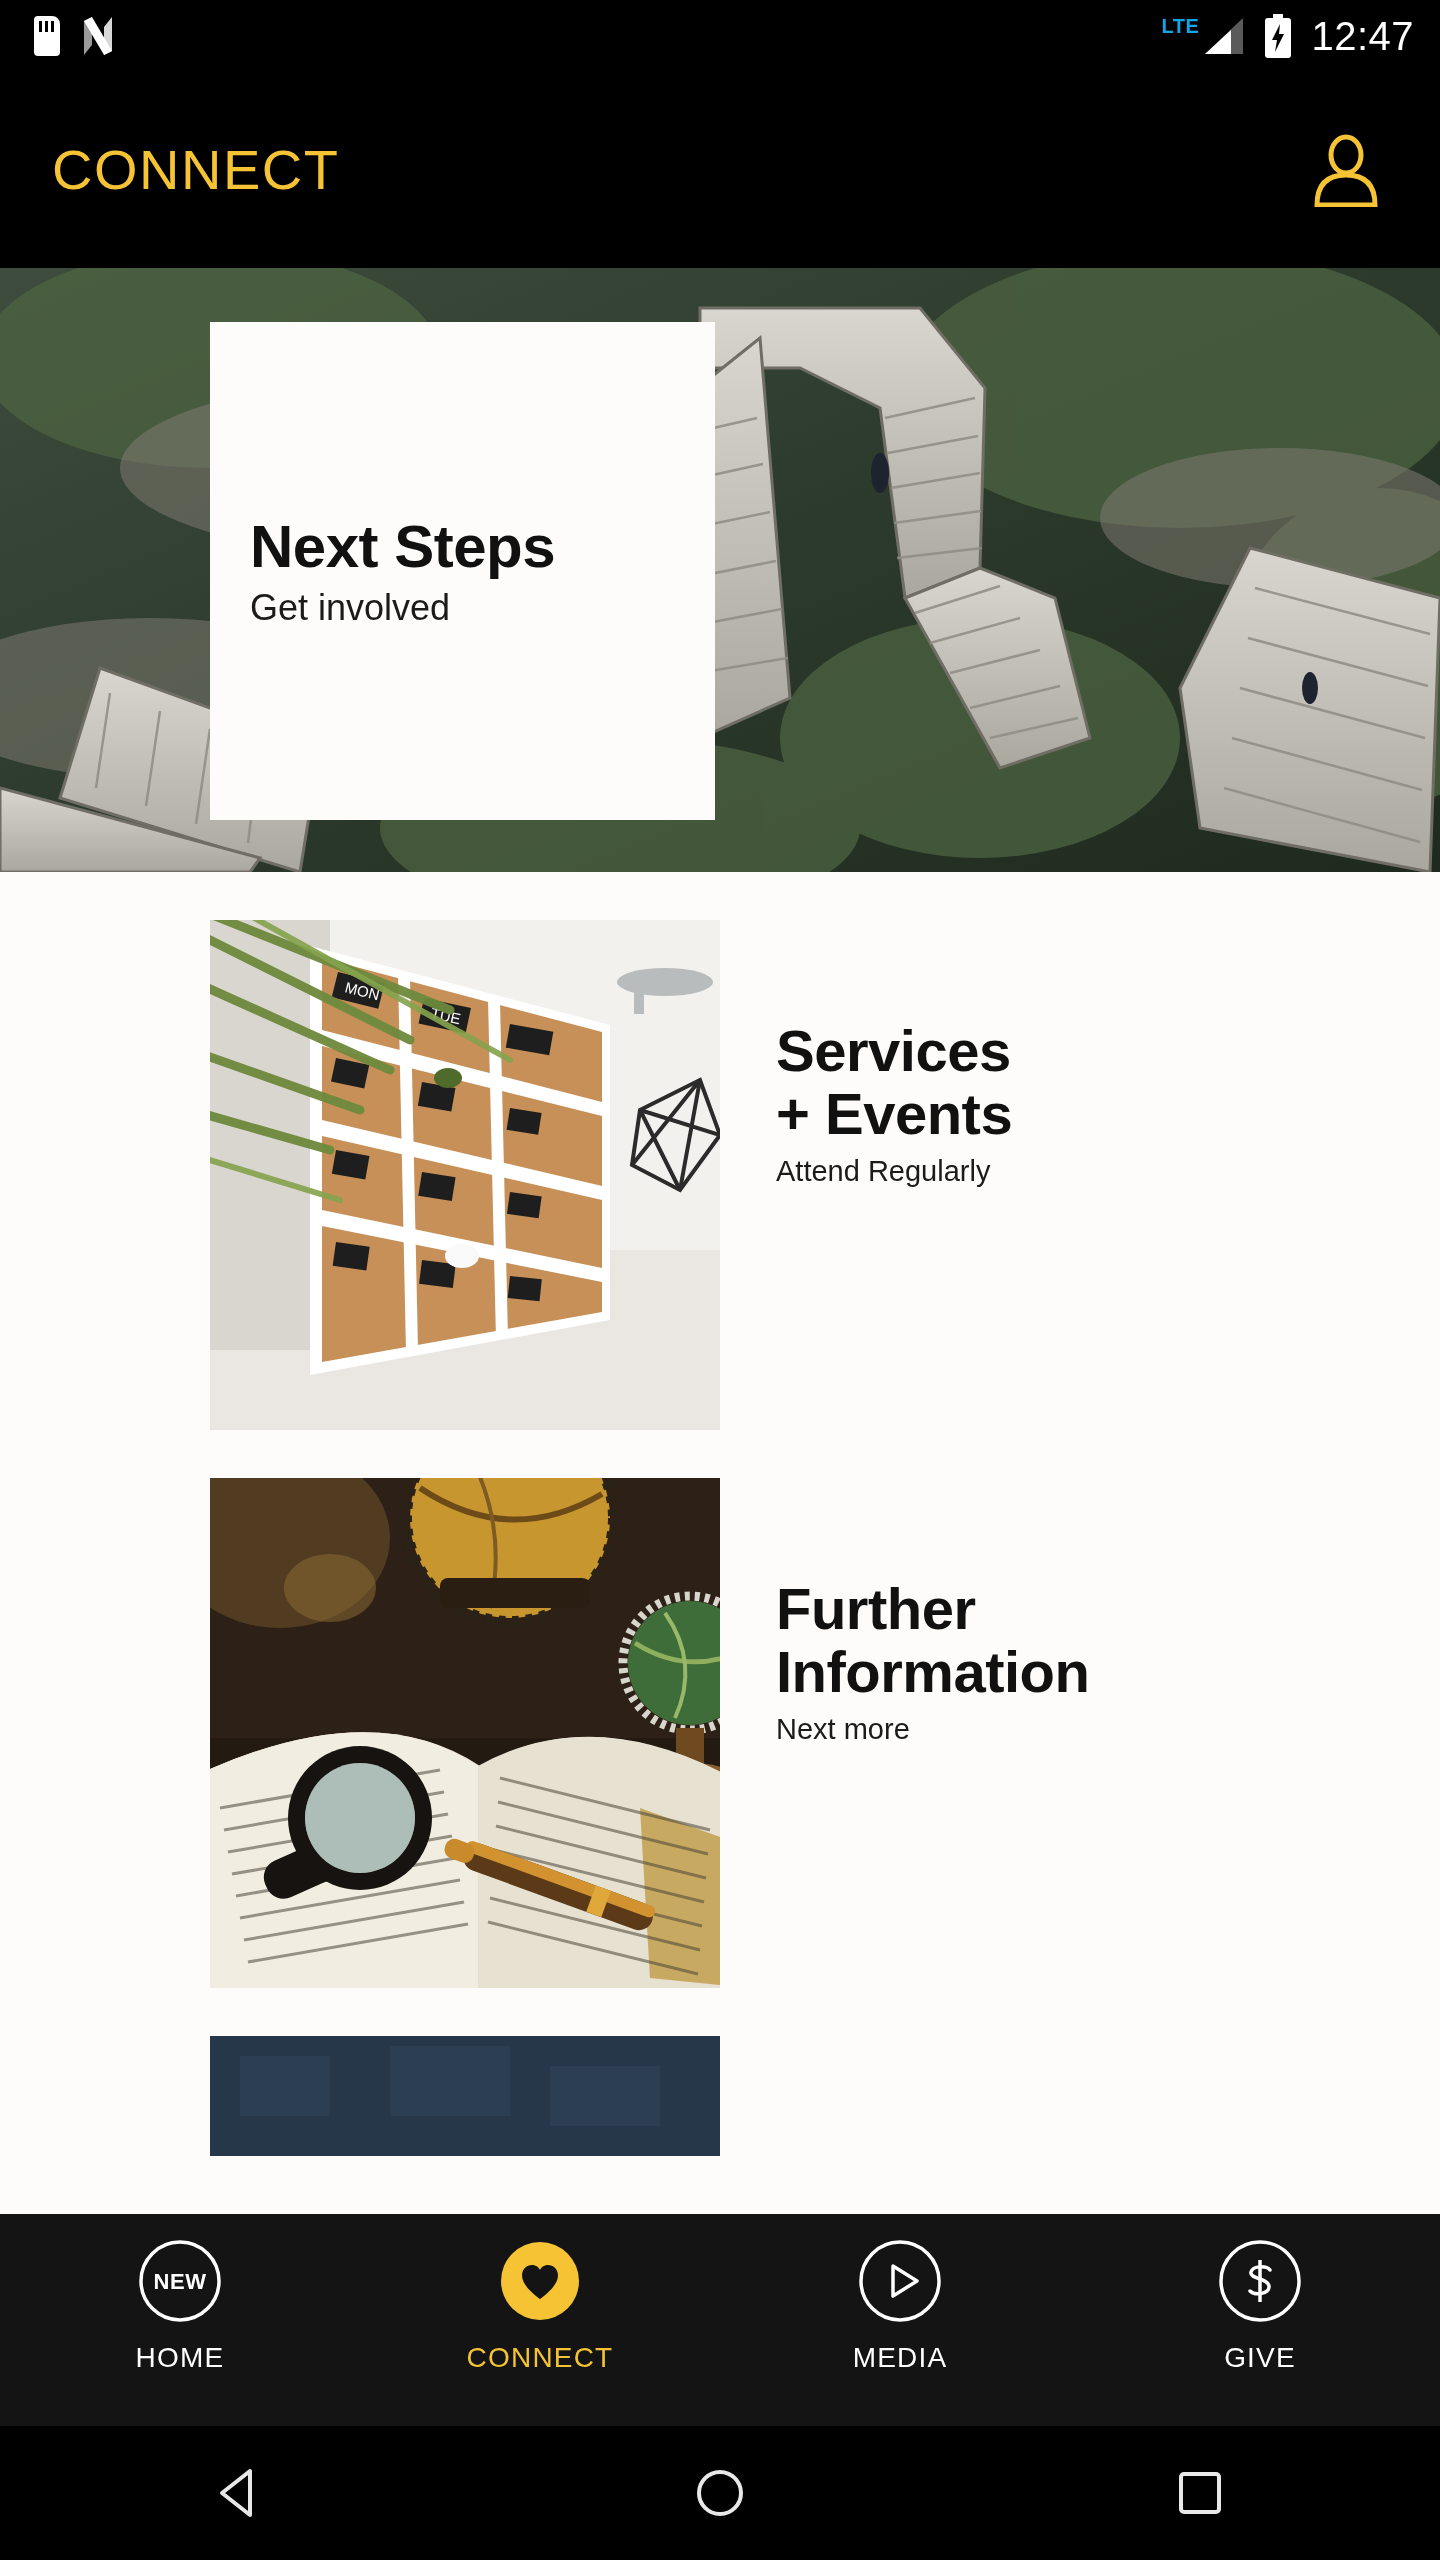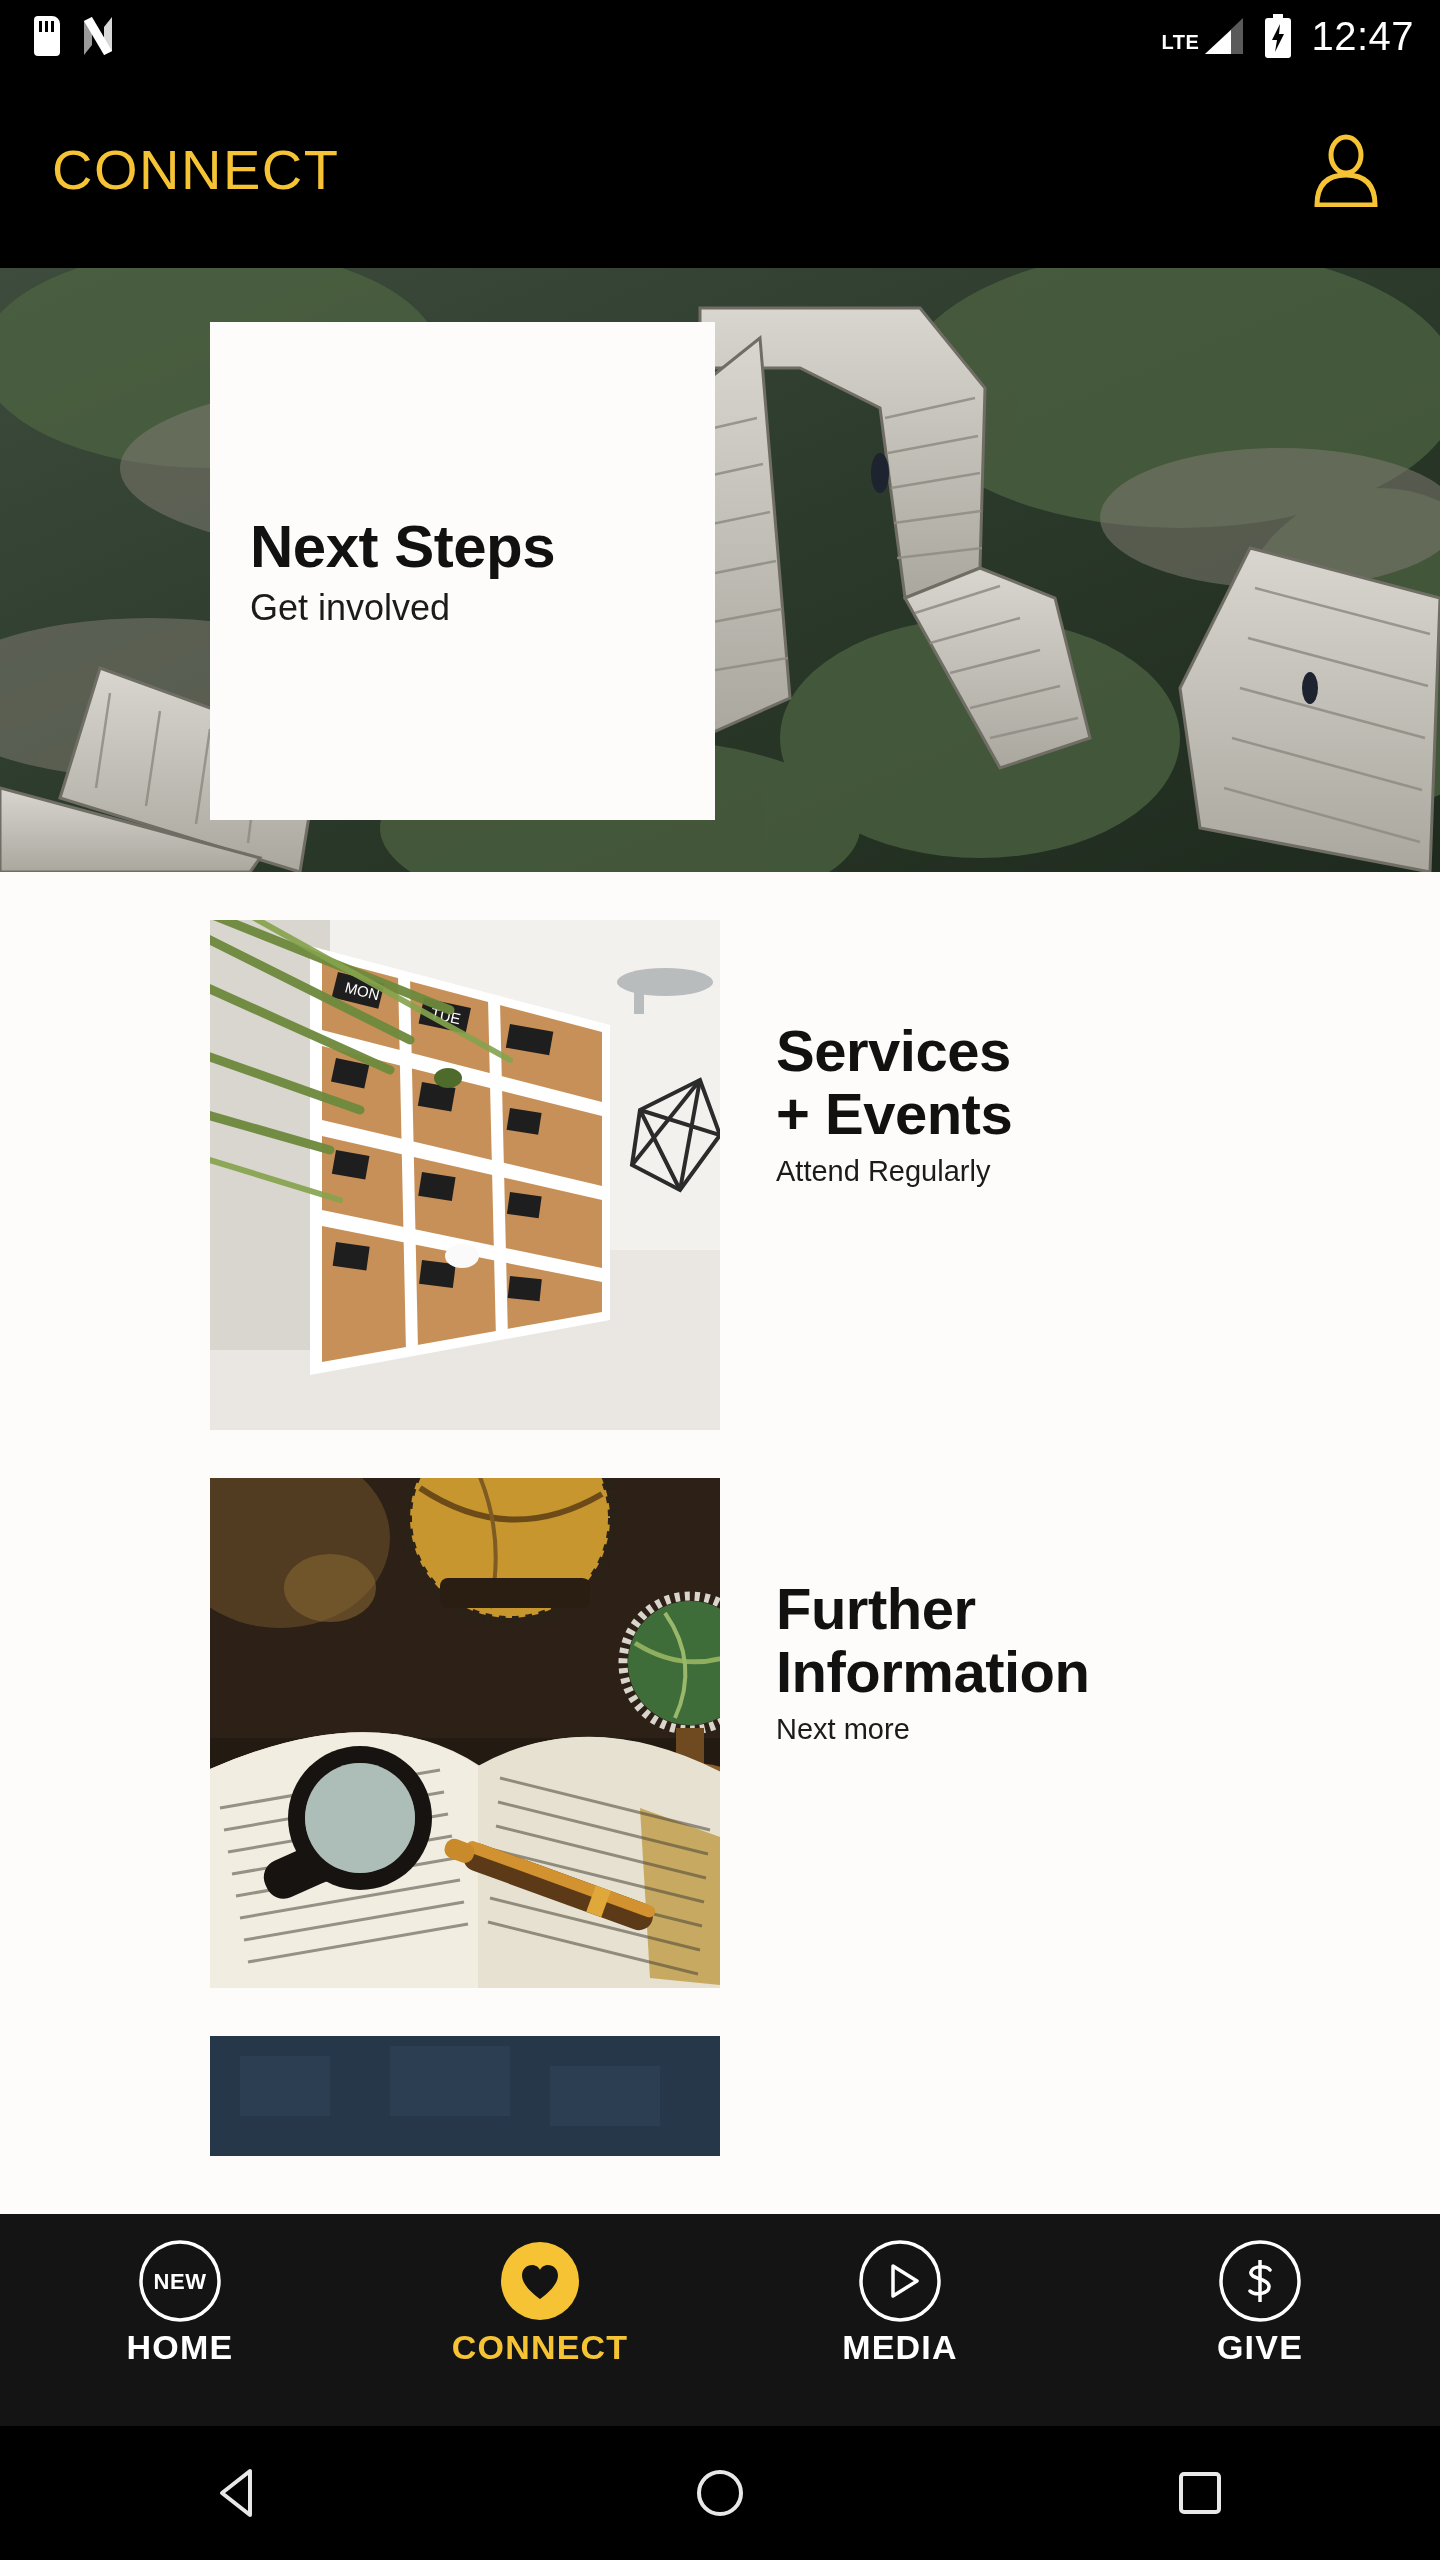--- a/index.html
+++ b/index.html
@@ -24,22 +24,22 @@
     width:26px; height:40px; background:#fff;
     border-radius:4px 8px 4px 4px; position:relative;
   }
   .sdcard::before {
     content:""; position:absolute; top:5px; left:5px;
     width:16px; height:11px;
     background:repeating-linear-gradient(90deg,#000 0 3px,#fff 3px 6px);
   }
   .nicon { width:32px; height:38px; display:block; }
   .ltewrap { display:flex; align-items:flex-end; gap:2px; }
-  .ltetxt { color:#ffffff; font-size:20px; font-weight:700; line-height:1;
-            letter-spacing:0.5px; margin-bottom:4px; }
+  .ltetxt { color:#0ea5e9; font-size:20px; font-weight:700; line-height:1;
+            letter-spacing:0.5px; margin-bottom:20px; }
   .signal { width:44px; height:40px; display:block; }
   .batt { width:30px; height:44px; display:block; }
 
   
   .appbar {
     position:absolute; top:72px; left:0; width:1440px; height:196px;
     background:#000; display:flex; align-items:center; padding:0 46px 0 52px;
   }
   .brand {
     color:#F5C334; font-size:56px; font-weight:400;
@@ -81,22 +81,22 @@
   
   .tabbar {
     position:absolute; left:0; top:2214px; width:1440px; height:212px;
     background:#141414; display:flex; align-items:flex-start;
   }
   .tab { flex:1; display:flex; flex-direction:column;
          align-items:center; padding-top:22px; }
   .tab-ic { width:90px; height:90px; display:flex;
             align-items:center; justify-content:center; }
   .tab-ic svg { width:90px; height:90px; }
-  .tab-label { margin-top:2px; font-size:34px; color:#fff;
-               letter-spacing:1.2px; font-weight:700; }
+  .tab-label { margin-top:16px; font-size:28px; color:#fff;
+               letter-spacing:1.2px; font-weight:400; }
   .tab.active .tab-label { color:#F5C334; }
 
   
   .navbar {
     position:absolute; left:0; top:2426px; width:1440px; height:134px;
     background:#000; display:flex; align-items:center;
   }
   .nav-btn { flex:1; display:flex; align-items:center; justify-content:center; }
   .nav-btn svg { width:64px; height:64px; }
 </style>

